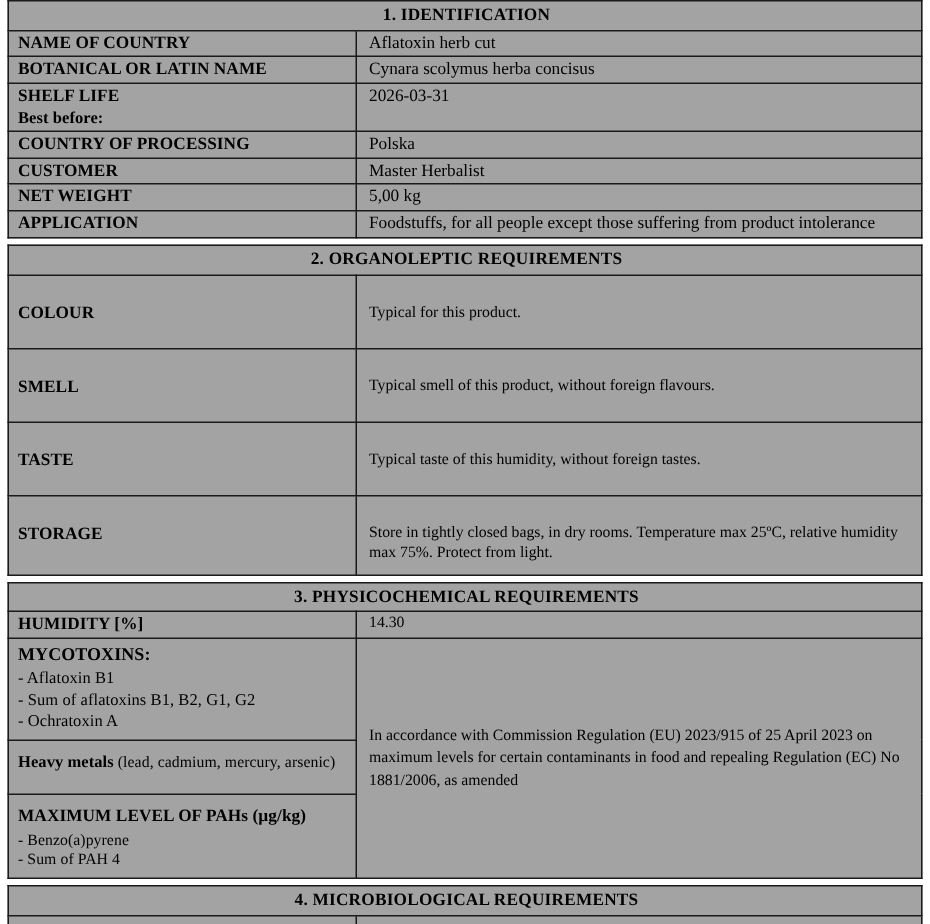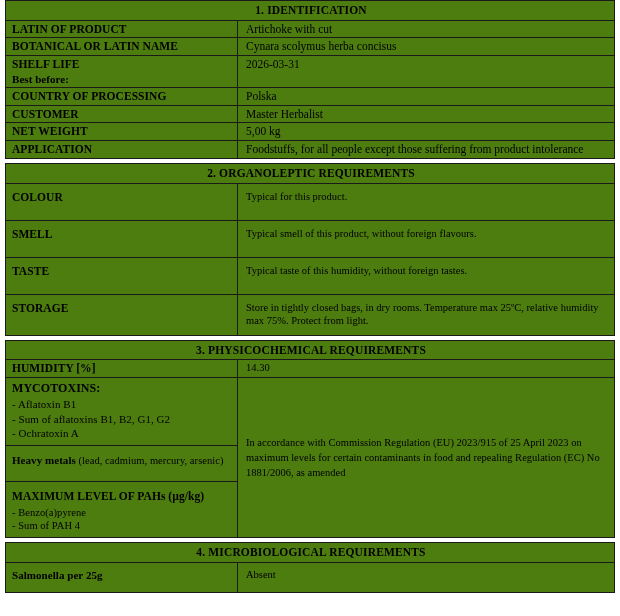--- a/index.html
+++ b/index.html
@@ -20,21 +20,21 @@
     height: 616px;
     padding: 0;
     box-sizing: border-box;
   }
   table.sec {
     width: 610px;
     margin: 0 0 0 5px;
     border-collapse: collapse;
     table-layout: fixed;
     border: 1.4px solid #1a1a1a;
-    background: #4d7c0f;
+    background: #a3a3a3;
   }
   table.sec + table.sec {
     margin-top: 4px;
   }
   table.sec td {
     border: 1px solid #1a1a1a;
     padding: 2px 4px 2px 6px;
     vertical-align: top;
     font-size: 11.5px;
     line-height: 1.28;
@@ -56,21 +56,21 @@
   td.val {
     font-weight: normal;
     font-size: 10.5px;
   }
   
   .s1 td.lbl, .s1 td.val { height: 13px; padding-top: 1px; padding-bottom: 1px; }
   .s1 td.val { padding-left: 8px; }
   .row-shelf td { height: 26px; }
   .shelf-sub { font-weight: bold; font-size: 11px; display: block; }
   
-  .s2 td.lbl, .s2 td.val { height: 28px; padding-top: 6px; }
+  .s2 td.lbl, .s2 td.val { height: 28px; padding-top: 18px; }
   .s2 td.val { padding-left: 8px; font-size: 10.5px; }
   .s2 .row-storage td { height: 32px; }
   
   .s3 td.val { padding-left: 8px; font-size: 10.5px; }
   .s3 .myco-cell { padding-top: 3px; padding-bottom: 4px; }
   .s3 .myco-title { font-weight: bold; font-size: 12px; display: block; margin-bottom: 1px; }
   .s3 .myco-item { display: block; font-weight: normal; font-size: 11px; line-height: 1.32; }
   .s3 .hm-cell { height: 26px; padding-top: 7px; }
   .s3 .hm-bold { font-weight: bold; font-size: 11px; }
   .s3 .hm-rest { font-weight: normal; font-size: 10.5px; }
@@ -92,22 +92,22 @@
   <table class="sec s1">
     <colgroup>
         <col style="width:232px">
         <col>
       </colgroup>
     <tbody>
       <tr>
         <td class="sec-head" colspan="2">1. IDENTIFICATION</td>
       </tr>
       <tr>
-        <td class="lbl">LATIN OF PRODUCT</td>
-        <td class="val">Artichoke with cut</td>
+        <td class="lbl">NAME OF COUNTRY</td>
+        <td class="val">Aflatoxin herb cut</td>
       </tr>
       <tr>
         <td class="lbl">BOTANICAL OR LATIN NAME</td>
         <td class="val">Cynara scolymus herba concisus</td>
       </tr>
       <tr class="row-shelf">
         <td class="lbl">
           <span>SHELF LIFE</span>
           <span class="shelf-sub">Best before:</span>
         </td>

